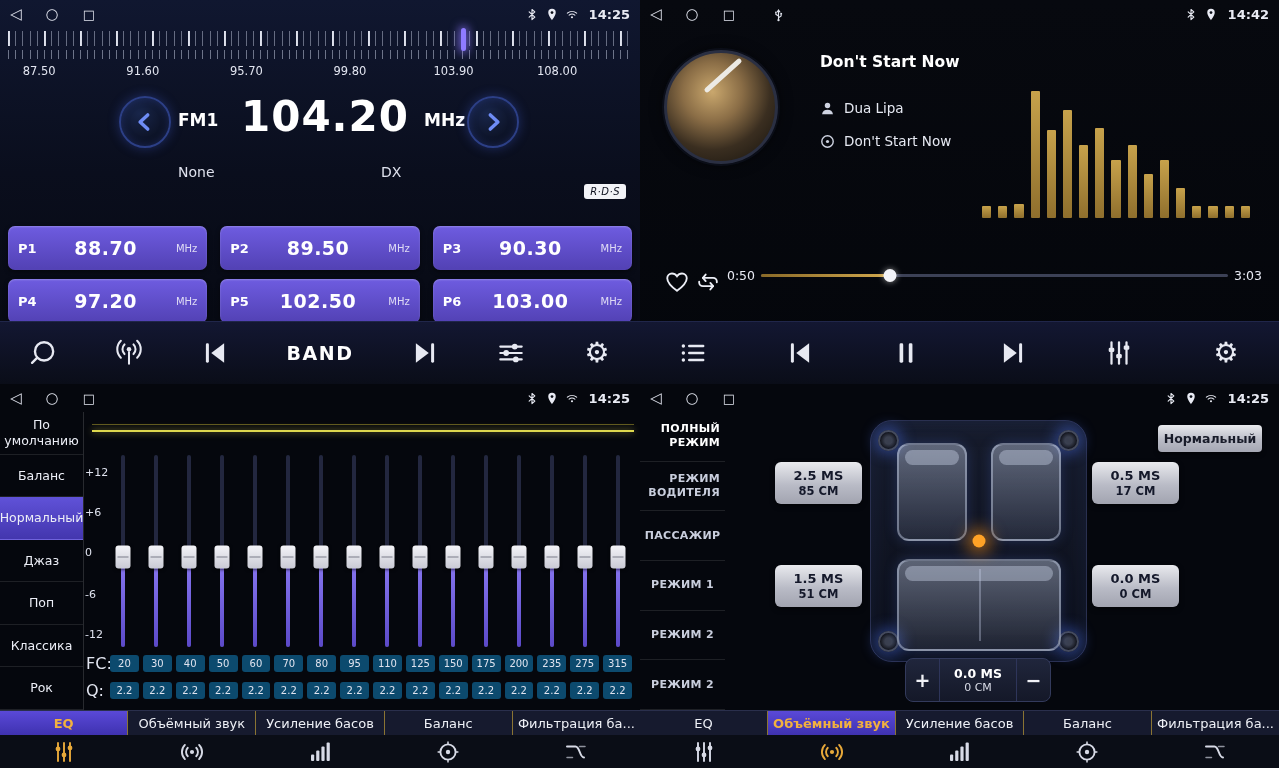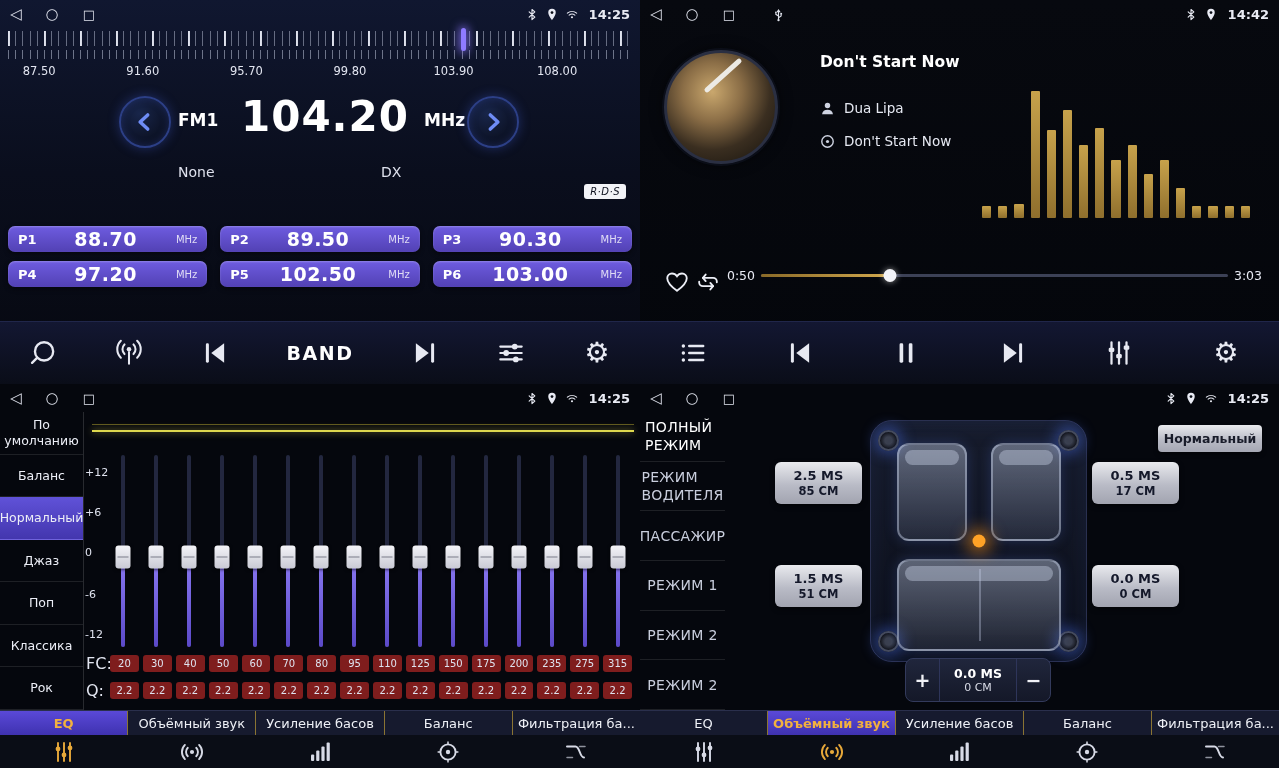--- a/index.html
+++ b/index.html
@@ -40,21 +40,21 @@
   .chev-left{left:119px;top:96px}
   .chev-right{left:467px;top:96px}
   .chev-btn svg{width:100%;height:100%;display:block}
   .band-label{position:absolute;left:178px;top:110px;font-size:17px;font-weight:600}
   .stereo-label{position:absolute;left:178px;top:164px;font-size:14px;color:#dfe2ee}
   .freq-display{position:absolute;left:233px;top:92px;width:184px;text-align:center;font-size:42px;font-weight:bold;letter-spacing:1px}
   .unit-label{position:absolute;left:424px;top:110px;font-size:17px;font-weight:600}
   .dx-label{position:absolute;left:381px;top:164px;font-size:14px;color:#dfe2ee}
   .rds-badge{position:absolute;right:14px;top:184px;background:#f2f3f7;color:#0c0f1c;font-size:10px;font-weight:normal;font-style:italic;padding:2px 6px;border-radius:3px;letter-spacing:.5px}
   .preset-grid{position:absolute;left:8px;right:8px;top:226px;display:grid;grid-template-columns:repeat(3,1fr);gap:9px 13px}
-  .preset{height:26px;border-radius:7px;display:flex;align-items:center;padding:0 10px;background:linear-gradient(180deg,#6e5ce0 0%,#5241b4 100%);box-shadow:inset 0 1px 2px rgba(255,255,255,.25),0 2px 5px rgba(0,0,0,.45);cursor:pointer}
+  .preset{height:44px;border-radius:7px;display:flex;align-items:center;padding:0 10px;background:linear-gradient(180deg,#6e5ce0 0%,#5241b4 100%);box-shadow:inset 0 1px 2px rgba(255,255,255,.25),0 2px 5px rgba(0,0,0,.45);cursor:pointer}
   .p-num{font-size:13px;font-weight:bold;width:26px}
   .p-freq{flex:1;text-align:center;font-size:19px;font-weight:bold;letter-spacing:.5px}
   .p-unit{font-size:10px;opacity:.8;width:30px;text-align:right}
 
   
   .player-screen{background:linear-gradient(180deg,#07090f 0%,#04060b 100%)}
   .album-art{position:absolute;left:24px;top:50px;width:108px;height:108px;border-radius:50%;
     background:radial-gradient(circle at 42% 36%,#c9a76d 0%,#8a6d46 32%,#3a2e20 62%,#14110c 100%);
     border:3px solid #2a2f42;box-shadow:0 0 0 2px #0b0e18,0 0 14px rgba(0,0,0,.65)}
   .album-art::after{content:"";position:absolute;width:48px;height:5px;background:#eceae4;border-radius:3px;transform:rotate(-42deg);top:20px;left:32px}
@@ -85,37 +85,37 @@
   .eq-sliders{position:absolute;left:106px;right:6px;top:71px;height:192px;display:flex}
   .eq-slider{flex:1;position:relative;cursor:pointer}
   .eq-track{position:absolute;left:50%;transform:translateX(-50%);top:0;bottom:0;width:4px;background:#23273f;border-radius:2px}
   .eq-fill{position:absolute;left:0;right:0;bottom:0;background:linear-gradient(180deg,#8a79f2,#5b49c8);border-radius:2px}
   .eq-thumb{position:absolute;left:50%;transform:translate(-50%,-50%);width:15px;height:23px;border-radius:3px;background:linear-gradient(180deg,#f4f4f8,#c9cad4);box-shadow:0 1px 3px rgba(0,0,0,.6)}
   .eq-thumb::after{content:"";position:absolute;left:2px;right:2px;top:50%;height:1px;background:#7a7d8a}
   .band-row{position:absolute;left:86px;right:6px;height:17px;display:flex;align-items:center}
   .band-row.fc{top:271px}.band-row.q{top:298px}
   .row-label{width:22px;font-size:16px;color:#e2e5f0}
   .band-cells{flex:1;display:flex}
-  .band-cell{flex:1;margin:0 2px;background:#7f1d1d;border-radius:3px;text-align:center;font-size:10px;color:#dfe3ef;line-height:17px}
+  .band-cell{flex:1;margin:0 2px;background:#0c4a6e;border-radius:3px;text-align:center;font-size:10px;color:#dfe3ef;line-height:17px}
 
   
   .tabbar{position:absolute;left:0;right:0;bottom:0;height:58px}
   .tab-labels{display:flex;height:24px;background:#161a2e;border-top:1px solid #2a2f4c}
   .tab-label{flex:1;display:flex;align-items:center;justify-content:center;font-size:13px;color:#eef0f6;border-left:1px solid #8a7433;cursor:pointer;white-space:nowrap;overflow:hidden}
   .tab-label:first-child{border-left:none}
   .tab-label.selected{background:linear-gradient(180deg,#5a49d8,#3f32b0);color:#f2b13e;font-weight:600}
   .tab-icons{display:flex;height:34px;background:#0a0d16;align-items:center}
   .tab-icon{flex:1;display:flex;align-items:center;justify-content:center;color:#d7dae6;cursor:pointer;height:100%}
   .tab-icon .icon{width:24px;height:24px}
   .tab-icon.selected{color:#e8a93a}
 
   
   .sf-screen{background:#05070d}
   .sf-menu{position:absolute;left:0;top:28px;bottom:58px;width:85px;display:flex;flex-direction:column}
-  .sf-mode{flex:1;display:flex;align-items:center;justify-content:center;text-align:left;font-size:14px;font-weight:normal;color:#c9cedd;border-bottom:1px solid rgba(255,255,255,.10);padding:2px 5px;line-height:1.3;cursor:pointer;letter-spacing:.3px}
+  .sf-mode{flex:1;display:flex;align-items:center;justify-content:center;text-align:right;font-size:11px;font-weight:bold;color:#c9cedd;border-bottom:1px solid rgba(255,255,255,.10);padding:2px 5px;line-height:1.3;cursor:pointer;letter-spacing:.3px}
   .sf-mode.selected{color:#ffffff}
   .sf-badge{position:absolute;left:518px;top:41px;width:104px;height:27px;border:none;border-radius:4px;background:linear-gradient(180deg,#e9eaee,#b9bbc6 55%,#a5a7b3);color:#191c2a;font-size:12.5px;font-weight:bold;display:flex;align-items:center;justify-content:center;box-shadow:0 2px 4px rgba(0,0,0,.5);cursor:pointer}
   .car-panel{position:absolute;left:230px;top:36px;width:215px;height:240px;border-radius:22px;background:linear-gradient(180deg,#171c2c,#0b0e18);border:1px solid #2a3050;box-shadow:inset 0 0 24px rgba(40,60,120,.25)}
   .seat{position:absolute;border-radius:12px;background:linear-gradient(180deg,rgba(185,196,220,.45),rgba(120,132,165,.18));border:2px solid rgba(200,210,235,.45);box-shadow:0 0 14px rgba(90,130,255,.22)}
   .seat::before{content:"";position:absolute;left:6px;right:6px;top:5px;height:15px;border-radius:8px;background:rgba(205,214,235,.4)}
   .seat-fl{left:26px;top:22px;width:66px;height:94px}
   .seat-fr{left:120px;top:22px;width:66px;height:94px}
   .seat-rear{left:26px;top:138px;width:160px;height:88px}
   .seat-rear::after{content:"";position:absolute;left:50%;top:8px;bottom:8px;width:2px;background:rgba(200,210,235,.35)}
   .speaker{position:absolute;width:17px;height:17px;border-radius:50%;background:radial-gradient(circle,#3a3f4e 30%,#12141c 70%);border:2px solid #454b5e;box-shadow:0 0 14px 4px rgba(80,120,255,.4)}

